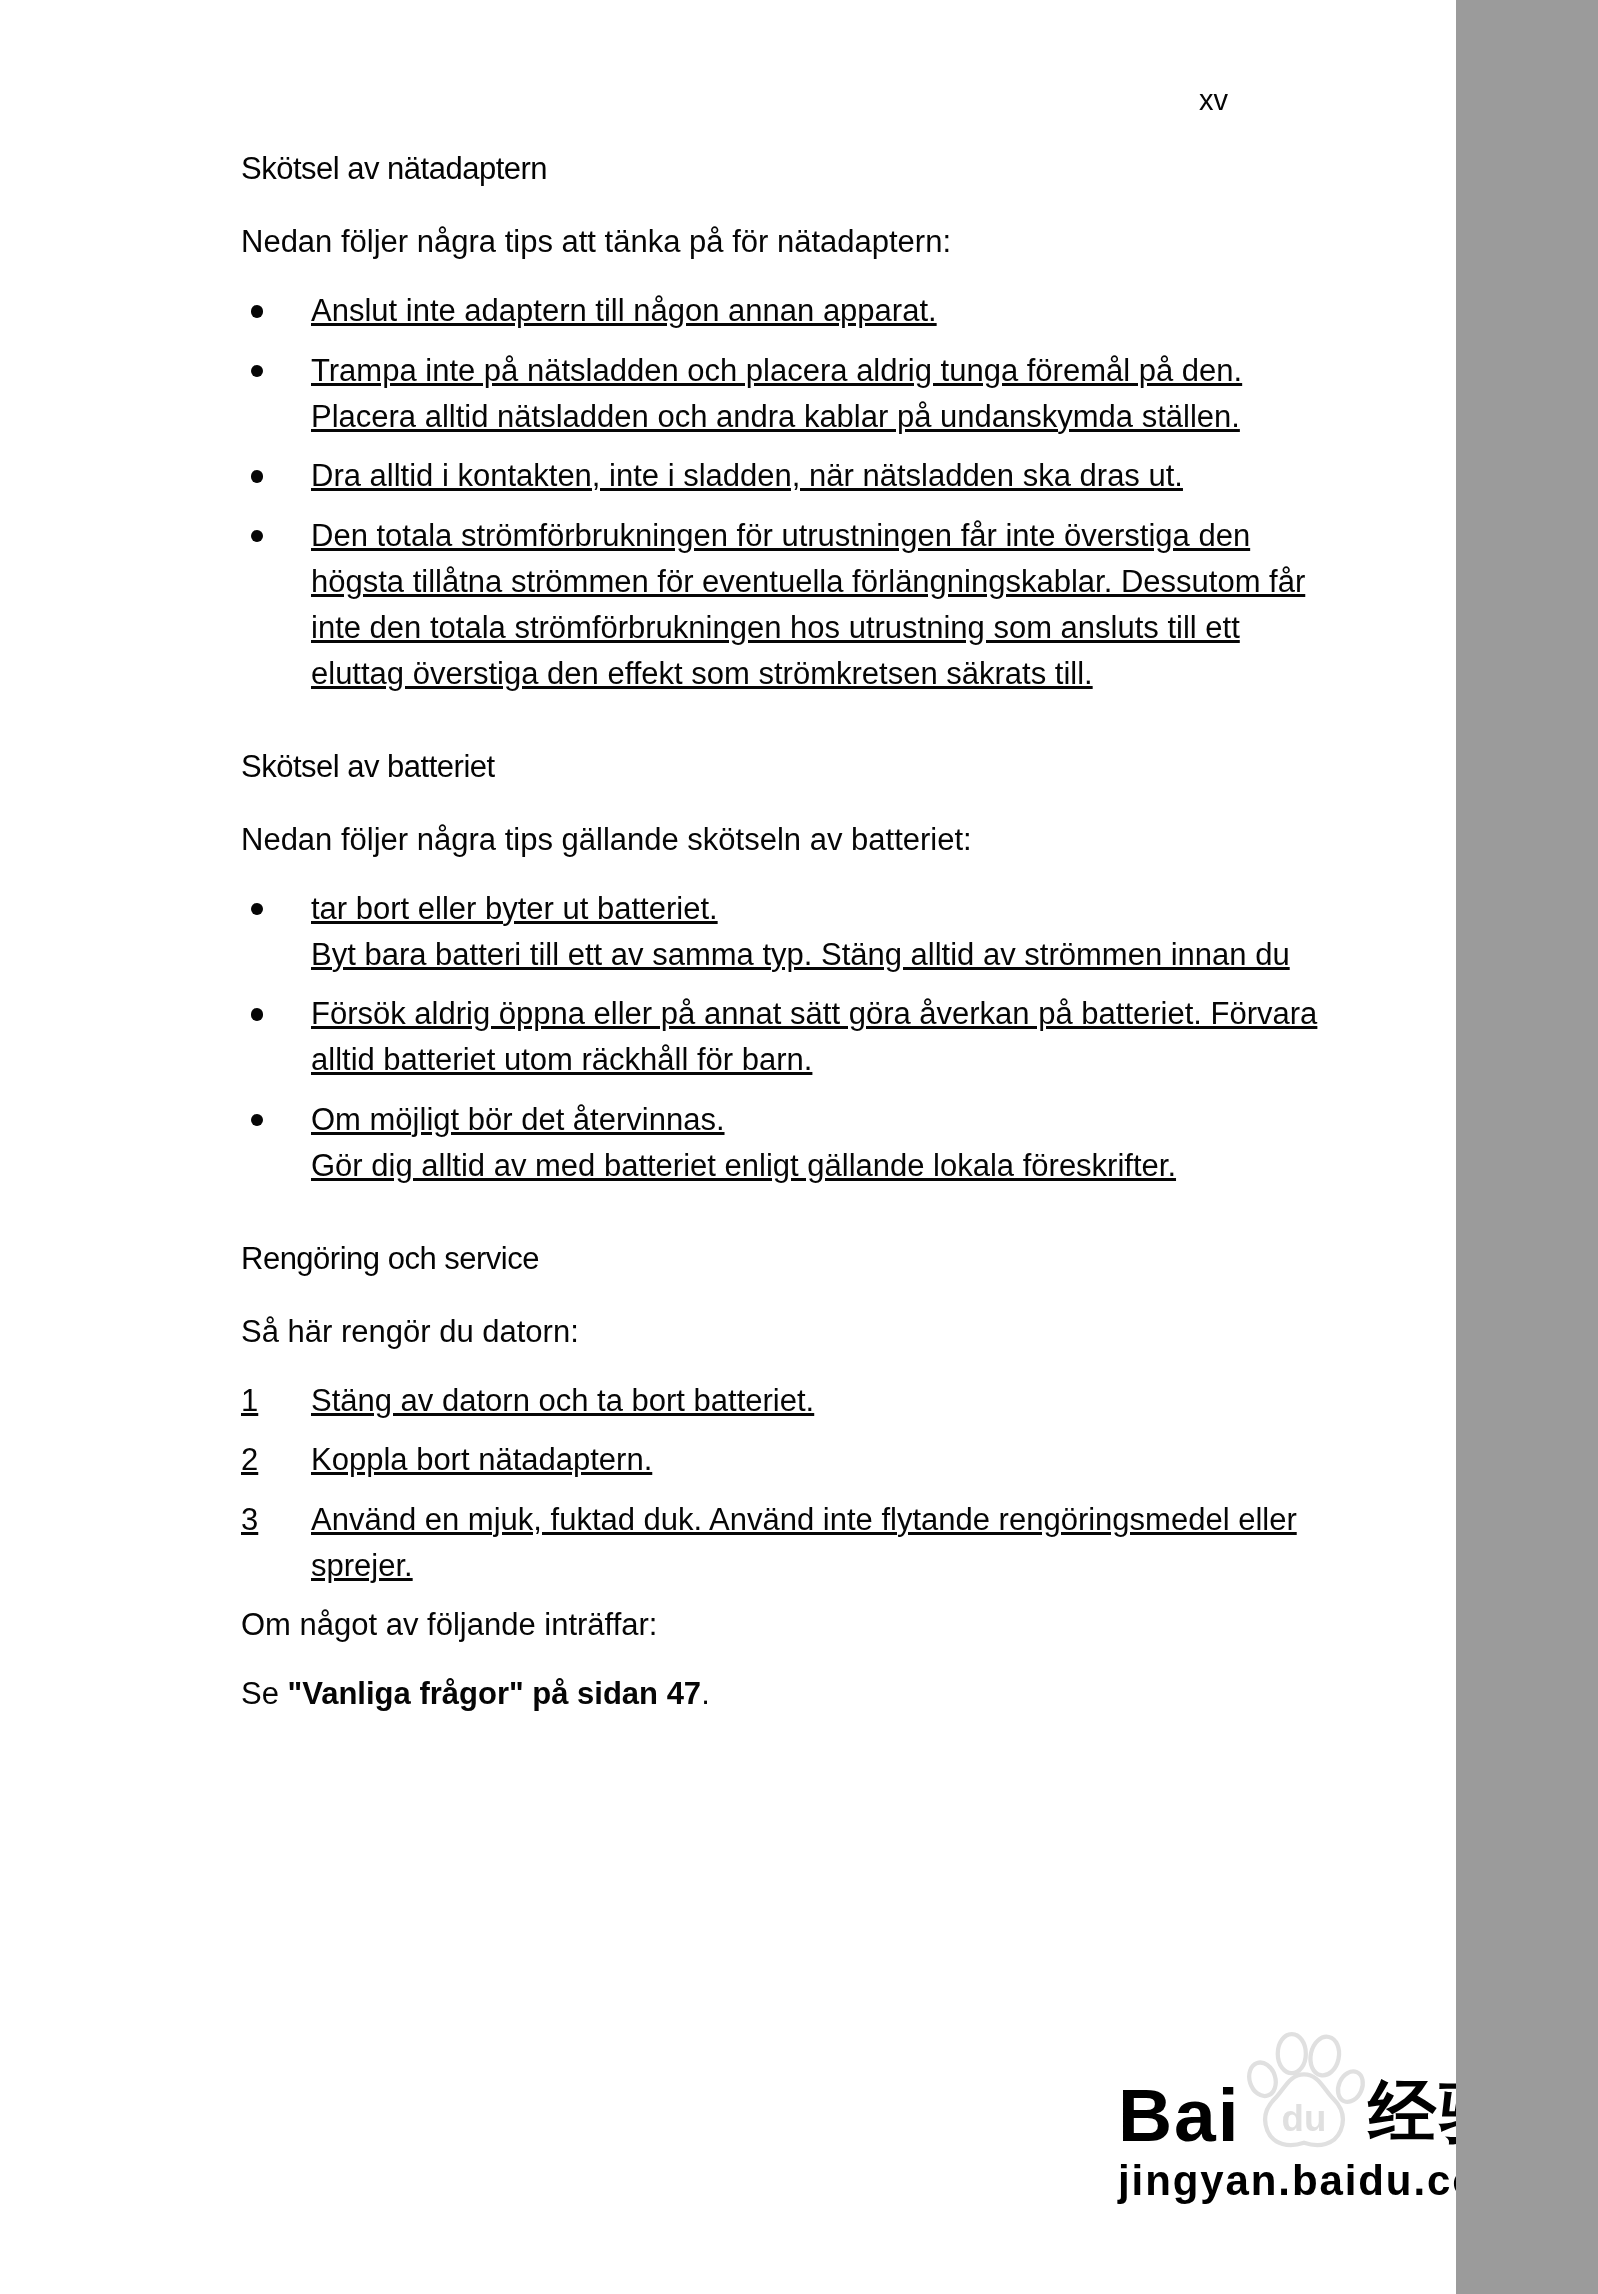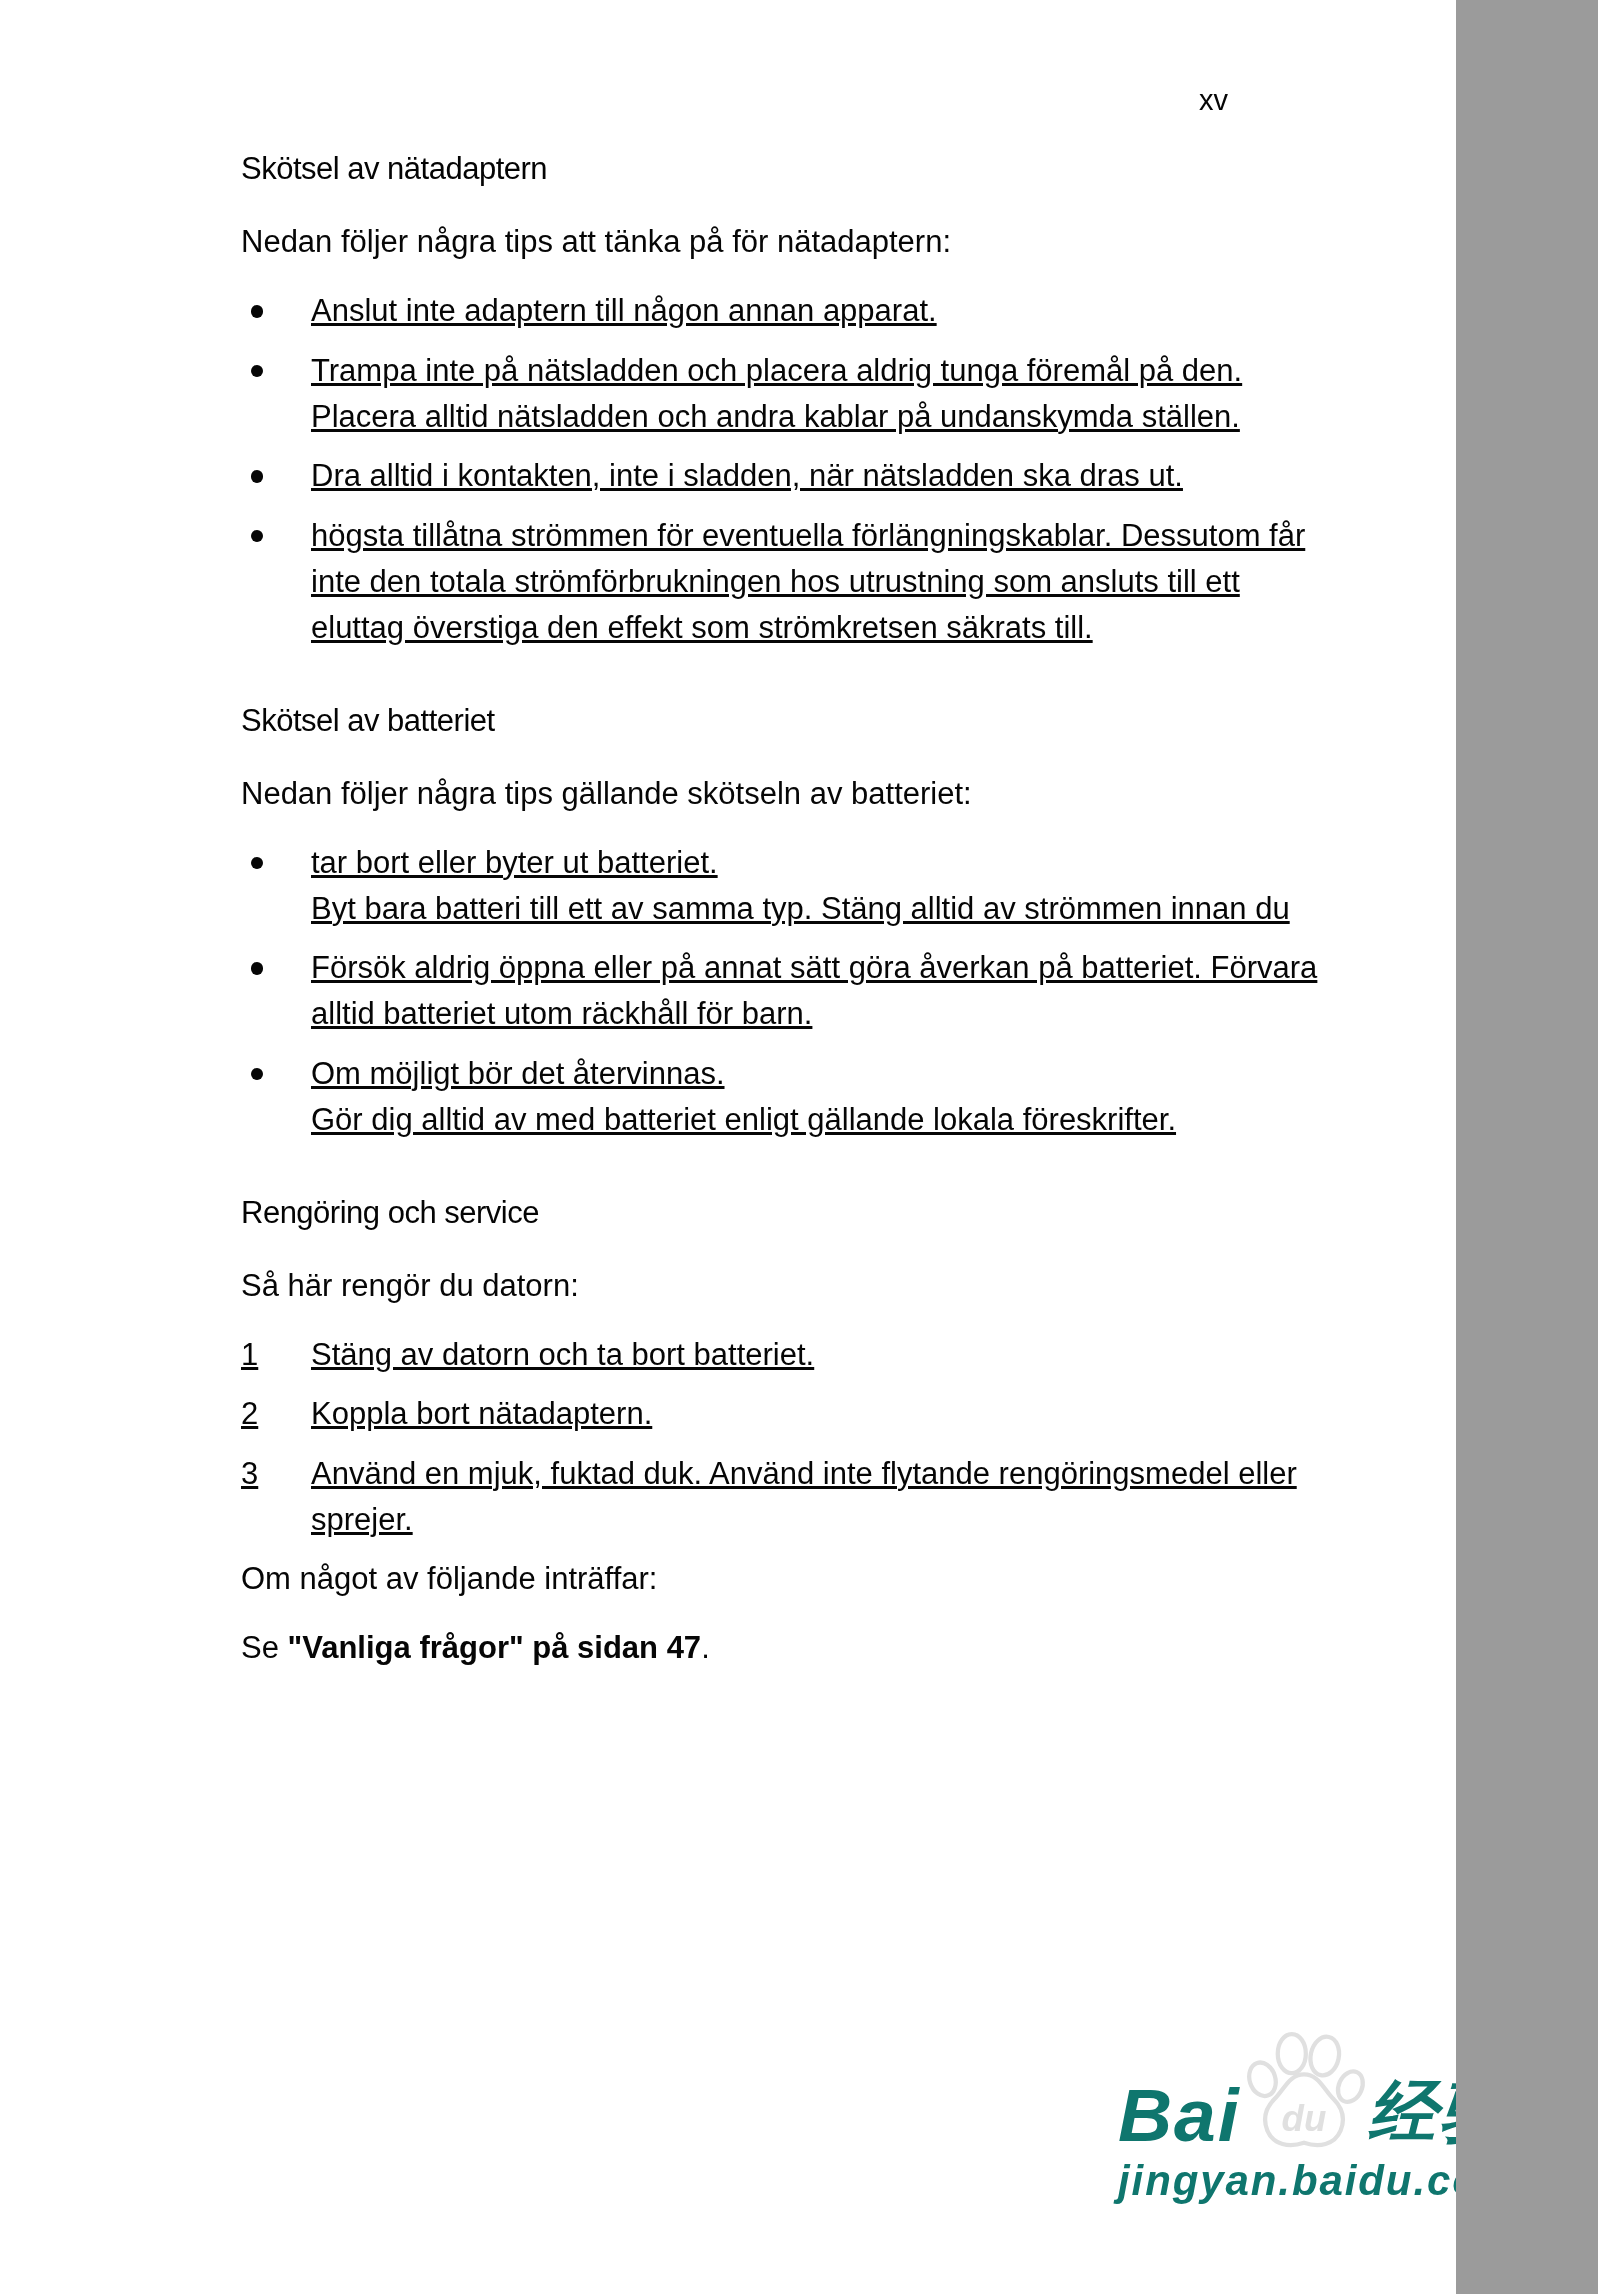--- a/index.html
+++ b/index.html
@@ -26,21 +26,21 @@
   }
   .num{width:70px;flex:none;font-size:31px;line-height:46px;}
   .lines{flex:1 1 auto;min-width:0;}
   .line{display:block;font-size:31px;line-height:46px;white-space:nowrap;}
   .followup{font-size:31px;line-height:46px;margin:11.6px 0 23px 0;white-space:nowrap;}
   .see{font-size:31px;line-height:46px;margin-top:15.4px;white-space:nowrap;}
   .see .bold{font-weight:700;}
   
   .watermark{
     position:absolute;left:1118px;top:2028px;width:406px;
-    color:#0f766e;user-select:none;font-style:italic;
+    color:#000000;user-select:none;
   }
   .wm-row1{display:flex;align-items:flex-end;}
   .wm-bai{font-size:75px;font-weight:700;line-height:68px;letter-spacing:1.9px;}
   .wm-paw{width:124px;height:127px;margin:0 1.9px -5.8px 1.9px;flex:none;}
   .wm-cn{font-size:68px;font-weight:700;line-height:75px;letter-spacing:3.9px;}
   .wm-url{font-size:42px;font-weight:700;letter-spacing:1.9px;margin-top:7.7px;}
 </style>
 </head>
 <body>
 
@@ -76,20 +76,21 @@
             </span>
           <span class="lines">
             <span class="line">Dra alltid i kontakten, inte i sladden, när nätsladden ska dras ut.</span>
           </span>
         </div>
         <div class="li">
           <span class="marker">
               <span class="dot"></span>
             </span>
           <span class="lines">
+            <span class="line">Den totala strömförbrukningen för utrustningen får inte överstiga den</span>
             <span class="line">högsta tillåtna strömmen för eventuella förlängningskablar. Dessutom får</span>
             <span class="line">inte den totala strömförbrukningen hos utrustning som ansluts till ett</span>
             <span class="line">eluttag överstiga den effekt som strömkretsen säkrats till.</span>
           </span>
         </div>
       </div>
     </div>
 
     <div>
       <h1>Skötsel av batteriet</h1>

